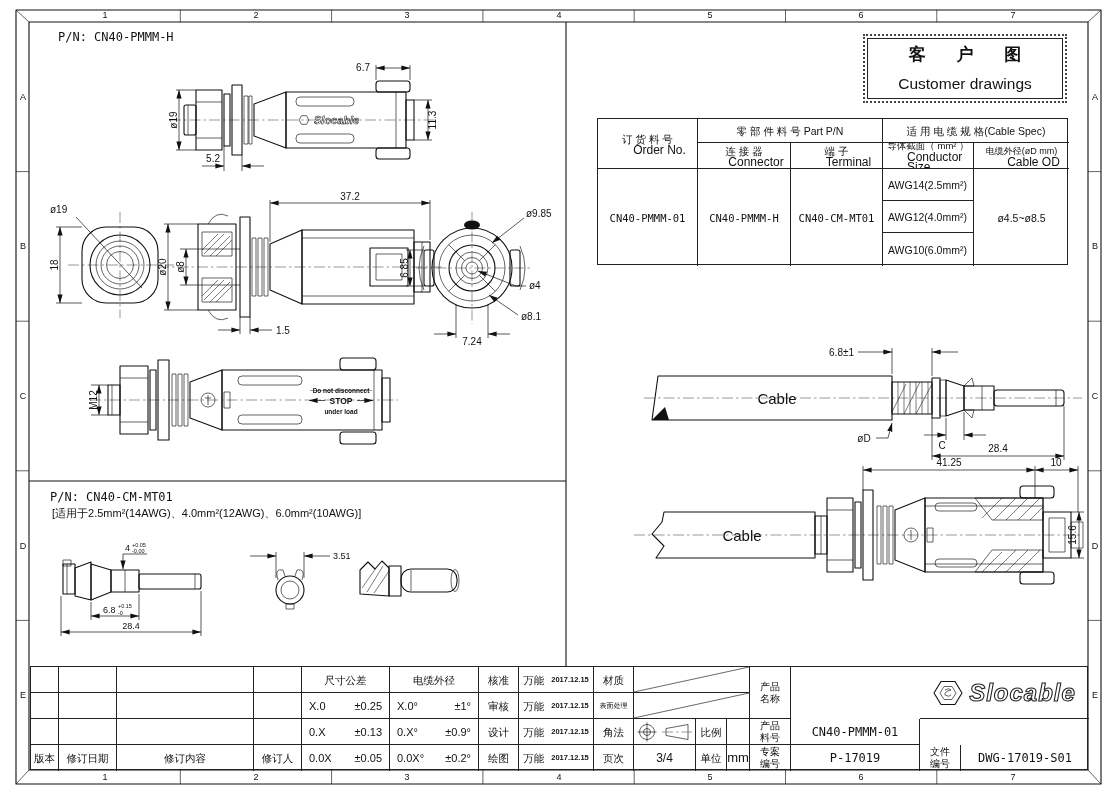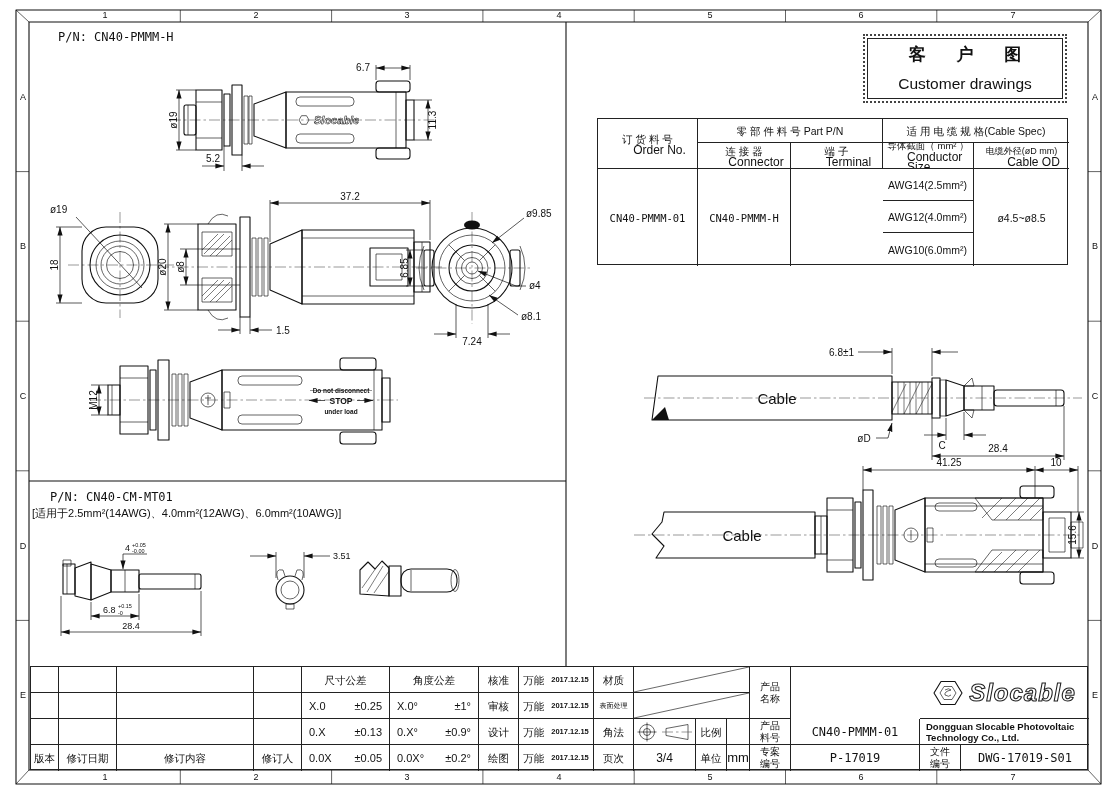--- a/index.html
+++ b/index.html
@@ -121,21 +121,21 @@
   <div class="zl" style="left:13px;top:540px">D</div>
   <div class="zl" style="left:13px;top:689px">E</div>
   <div class="zl" style="left:1085px;top:91px">A</div>
   <div class="zl" style="left:1085px;top:240px">B</div>
   <div class="zl" style="left:1085px;top:390px">C</div>
   <div class="zl" style="left:1085px;top:540px">D</div>
   <div class="zl" style="left:1085px;top:689px">E</div>
 
   <div class="abs pn" style="left:58px;top:30px">P/N: CN40-PMMM-H</div>
   <div class="abs pn" style="left:50px;top:490px">P/N: CN40-CM-MT01</div>
-  <div class="abs note" style="left:32px;top:506px">[适用于2.5mm²(14AWG)、4.0mm²(12AWG)、6.0mm²(10AWG)]</div>
+  <div class="abs note" style="left:52px;top:506px">[适用于2.5mm²(14AWG)、4.0mm²(12AWG)、6.0mm²(10AWG)]</div>
 
   <div id="custbox" class="abs">
     <div class="inner">
       <div class="cn">客 户 图</div>
       <div class="en">Customer drawings</div>
     </div>
   </div>
 
   <svg class="abs" style="left:168px;top:58px" width="270" height="120" viewBox="0 0 270 120">
     <defs>
@@ -552,20 +552,21 @@
     <div class="pc" style="grid-column:4;grid-row:2">
       <span style="font-size:9.5px">导体截面（ mm² ）</span>
         <span class="en">Conductor Size</span>
     </div>
     <div class="pc nbr" style="grid-column:5;grid-row:2">
       <span style="font-size:9px">电缆外径(øD mm)</span>
         <span class="en">Cable OD</span>
     </div>
     <div class="pc mono nbb" style="grid-column:1;grid-row:3/6">CN40-PMMM-01</div>
     <div class="pc mono nbb" style="grid-column:2;grid-row:3/6">CN40-PMMM-H</div>
+    <div class="pc mono nbb" style="grid-column:3;grid-row:3/6">CN40-CM-MT01</div>
     <div class="pc left" style="grid-column:4;grid-row:3">AWG14(2.5mm²)</div>
     <div class="pc left" style="grid-column:4;grid-row:4">AWG12(4.0mm²)</div>
     <div class="pc left nbb" style="grid-column:4;grid-row:5">AWG10(6.0mm²)</div>
     <div class="pc nbr nbb" style="grid-column:5;grid-row:3/6">ø4.5~ø8.5</div>
   </div>
 
   <div id="tblock" class="abs">
 
     <div class="tc" style="grid-column:1;grid-row:1"></div>
     <div class="tc" style="grid-column:2;grid-row:1"></div>
@@ -578,21 +579,21 @@
     <div class="tc" style="grid-column:1;grid-row:3"></div>
     <div class="tc" style="grid-column:2;grid-row:3"></div>
     <div class="tc" style="grid-column:3;grid-row:3"></div>
     <div class="tc" style="grid-column:4;grid-row:3"></div>
     <div class="tc nbb" style="grid-column:1;grid-row:4">版本</div>
     <div class="tc nbb" style="grid-column:2;grid-row:4">修订日期</div>
     <div class="tc nbb" style="grid-column:3;grid-row:4">修订内容</div>
     <div class="tc nbb" style="grid-column:4;grid-row:4">修订人</div>
 
     <div class="tc" style="grid-column:5;grid-row:1">尺寸公差</div>
-    <div class="tc" style="grid-column:6;grid-row:1">角度公差</div>
+    <div class="tc" style="grid-column:6;grid-row:1">电缆外径</div>
     <div class="tc tol" style="grid-column:5;grid-row:2">
         <span>X.0</span>
         <span>±0.25</span>
       </div>
     <div class="tc tol" style="grid-column:6;grid-row:2">
         <span>X.0°</span>
         <span>±1°</span>
       </div>
     <div class="tc tol" style="grid-column:5;grid-row:3">
         <span>0.X</span>
@@ -668,22 +669,20 @@
       <svg width="30" height="28" viewBox="0 0 30 28">
         <polygon points="8,2.5 22,2.5 29,14 22,25.5 8,25.5 1,14" class="g1"></polygon>
         <polygon points="11,7.5 19,7.5 23,14 19,20.5 11,20.5 7,14" class="g2"></polygon>
         <path d="M12,11 q4,-2.5 6,0 q-7,1.5 -6,5 q4,2.5 6,0" class="g2"></path>
       </svg>
       <span class="logoword">Slocable</span>
     </div>
     <div class="tc pre" style="grid-column:13;grid-row:3">产品
 料号</div>
     <div class="tc val" style="grid-column:14;grid-row:3">CN40-PMMM-01</div>
-    <div class="tc company nbr" style="grid-column:15/17;grid-row:3">Dongguan Slocable Photovoltaic
-Technology Co., Ltd.</div>
     <div class="tc pre nbb" style="grid-column:13;grid-row:4">专案
 编号</div>
     <div class="tc val nbb" style="grid-column:14;grid-row:4">P-17019</div>
     <div class="tc pre nbb" style="grid-column:15;grid-row:4">文件
 编号</div>
     <div class="tc val nbb nbr" style="grid-column:16;grid-row:4">DWG-17019-S01</div>
   </div>
 
 </div>
 

